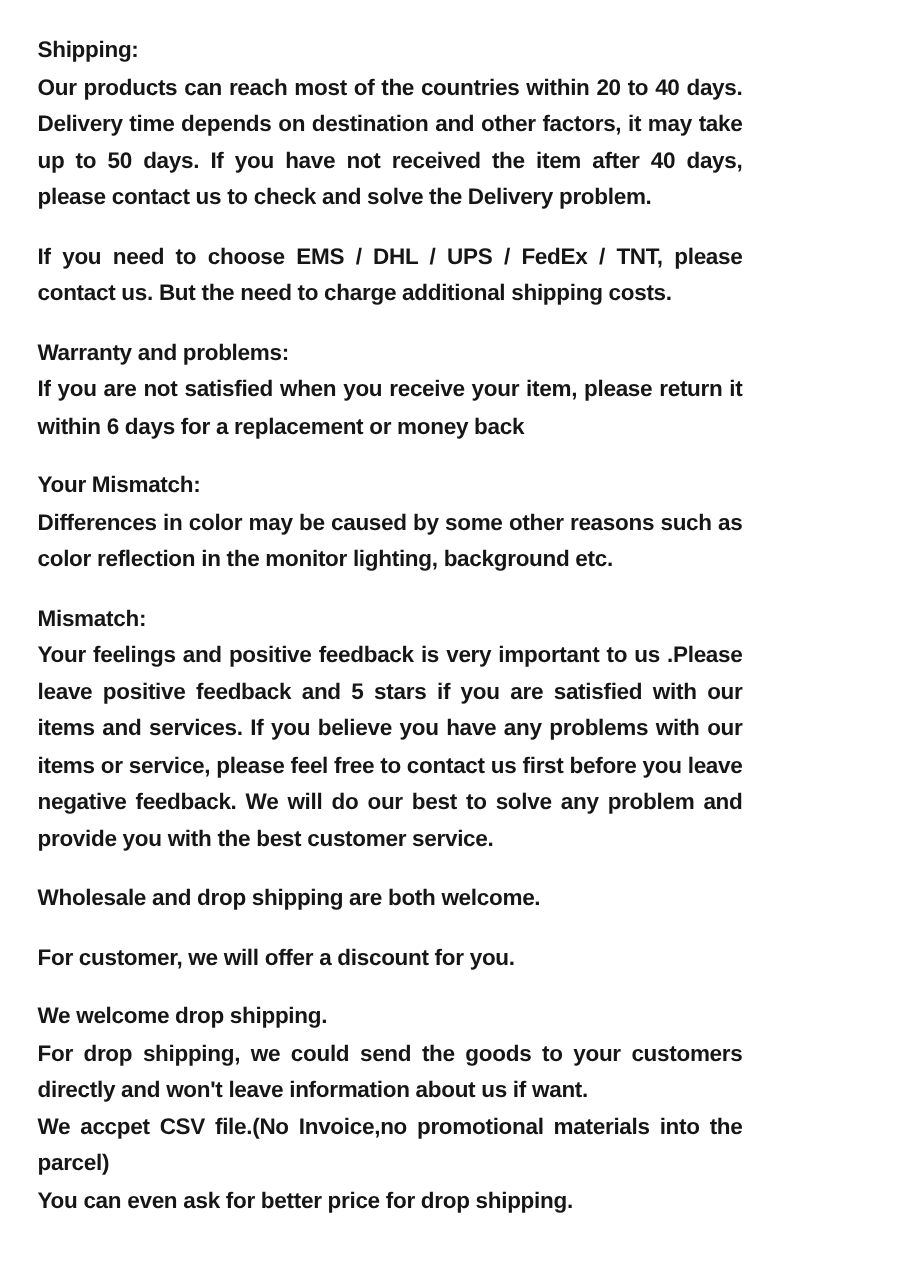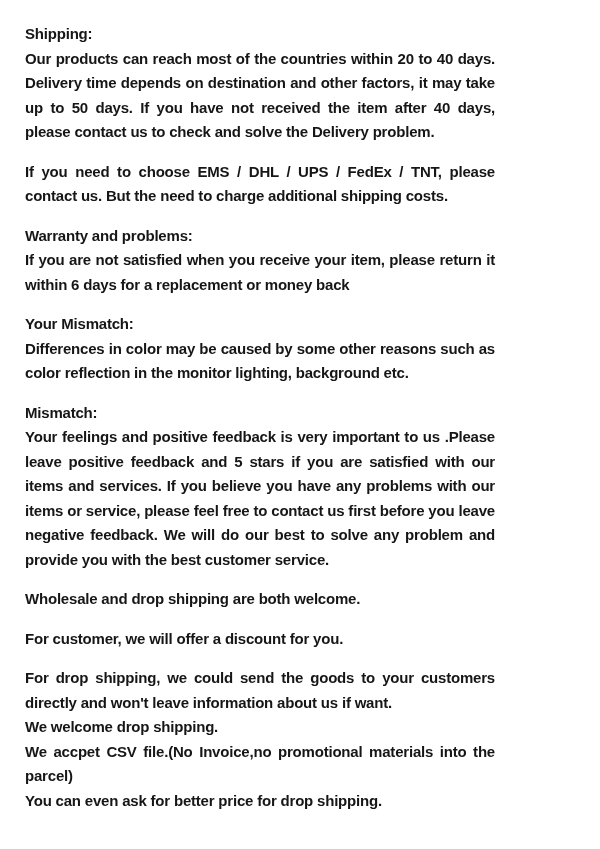--- a/index.html
+++ b/index.html
@@ -62,19 +62,19 @@
 
   <div class="section">
     <div class="para">Wholesale and drop shipping are both welcome.</div>
   </div>
 
   <div class="section">
     <div class="para">For customer, we will offer a discount for you.</div>
   </div>
 
   <div class="section">
+    <div class="para">We welcome drop shipping.</div>
     <div class="para">For drop shipping, we could send the goods to your customers directly and won't leave information about us if want.</div>
-    <div class="para">We welcome drop shipping.</div>
     <div class="para">We accpet CSV file.(No Invoice,no promotional materials into the parcel)</div>
     <div class="para">You can even ask for better price for drop shipping.</div>
   </div>
 
 </div>
 
 </body></html>

